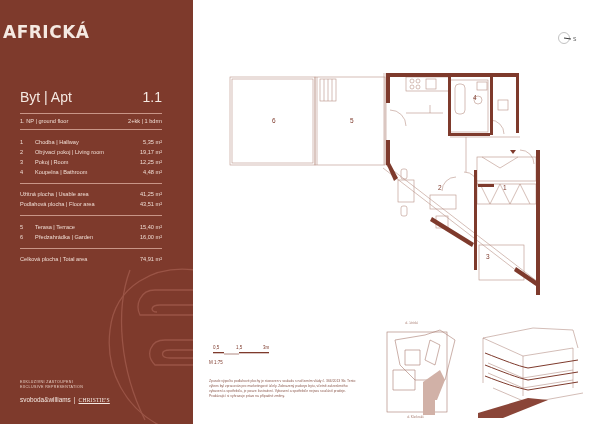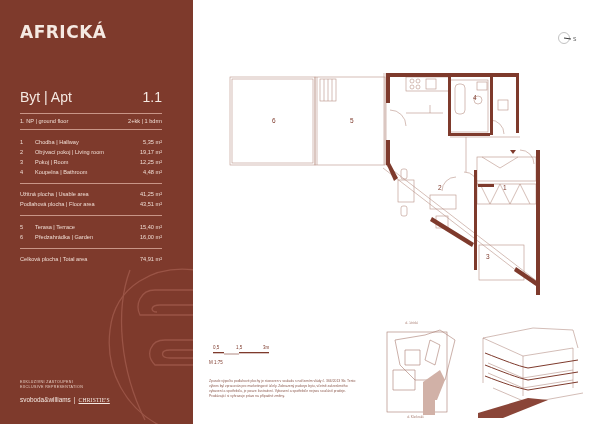--- a/index.html
+++ b/index.html
@@ -4,21 +4,21 @@
   <style>
     * { margin: 0; padding: 0; box-sizing: border-box; }
     html, body { width: 600px; height: 424px; overflow: hidden; background: #ffffff; }
     body { position: relative; font-family: "DejaVu Sans", sans-serif; }
 
     .left-panel {
       position: absolute; left: 0; top: 0; width: 193px; height: 424px;
       background: #7e3a2c; color: #f3e6df; overflow: hidden;
     }
     .brand-title {
-      position: absolute; left: 20px; top: 22px;
+      position: absolute; left: 3px; top: 22px;
       font-family: "DejaVu Sans", sans-serif; font-weight: bold;
       font-size: 17px; letter-spacing: 0.5px; color: #f5e9e2;
     }
     .apt-head {
       position: absolute; left: 20px; top: 89px; width: 142px;
       display: flex; justify-content: space-between; align-items: baseline;
       font-family: "Liberation Sans", sans-serif; font-size: 14px; color: #f5e9e2; gap: 16px;
     }
     .rule { position: absolute; left: 20px; width: 142px; height: 1px; background: #c99587; }
     .row {

